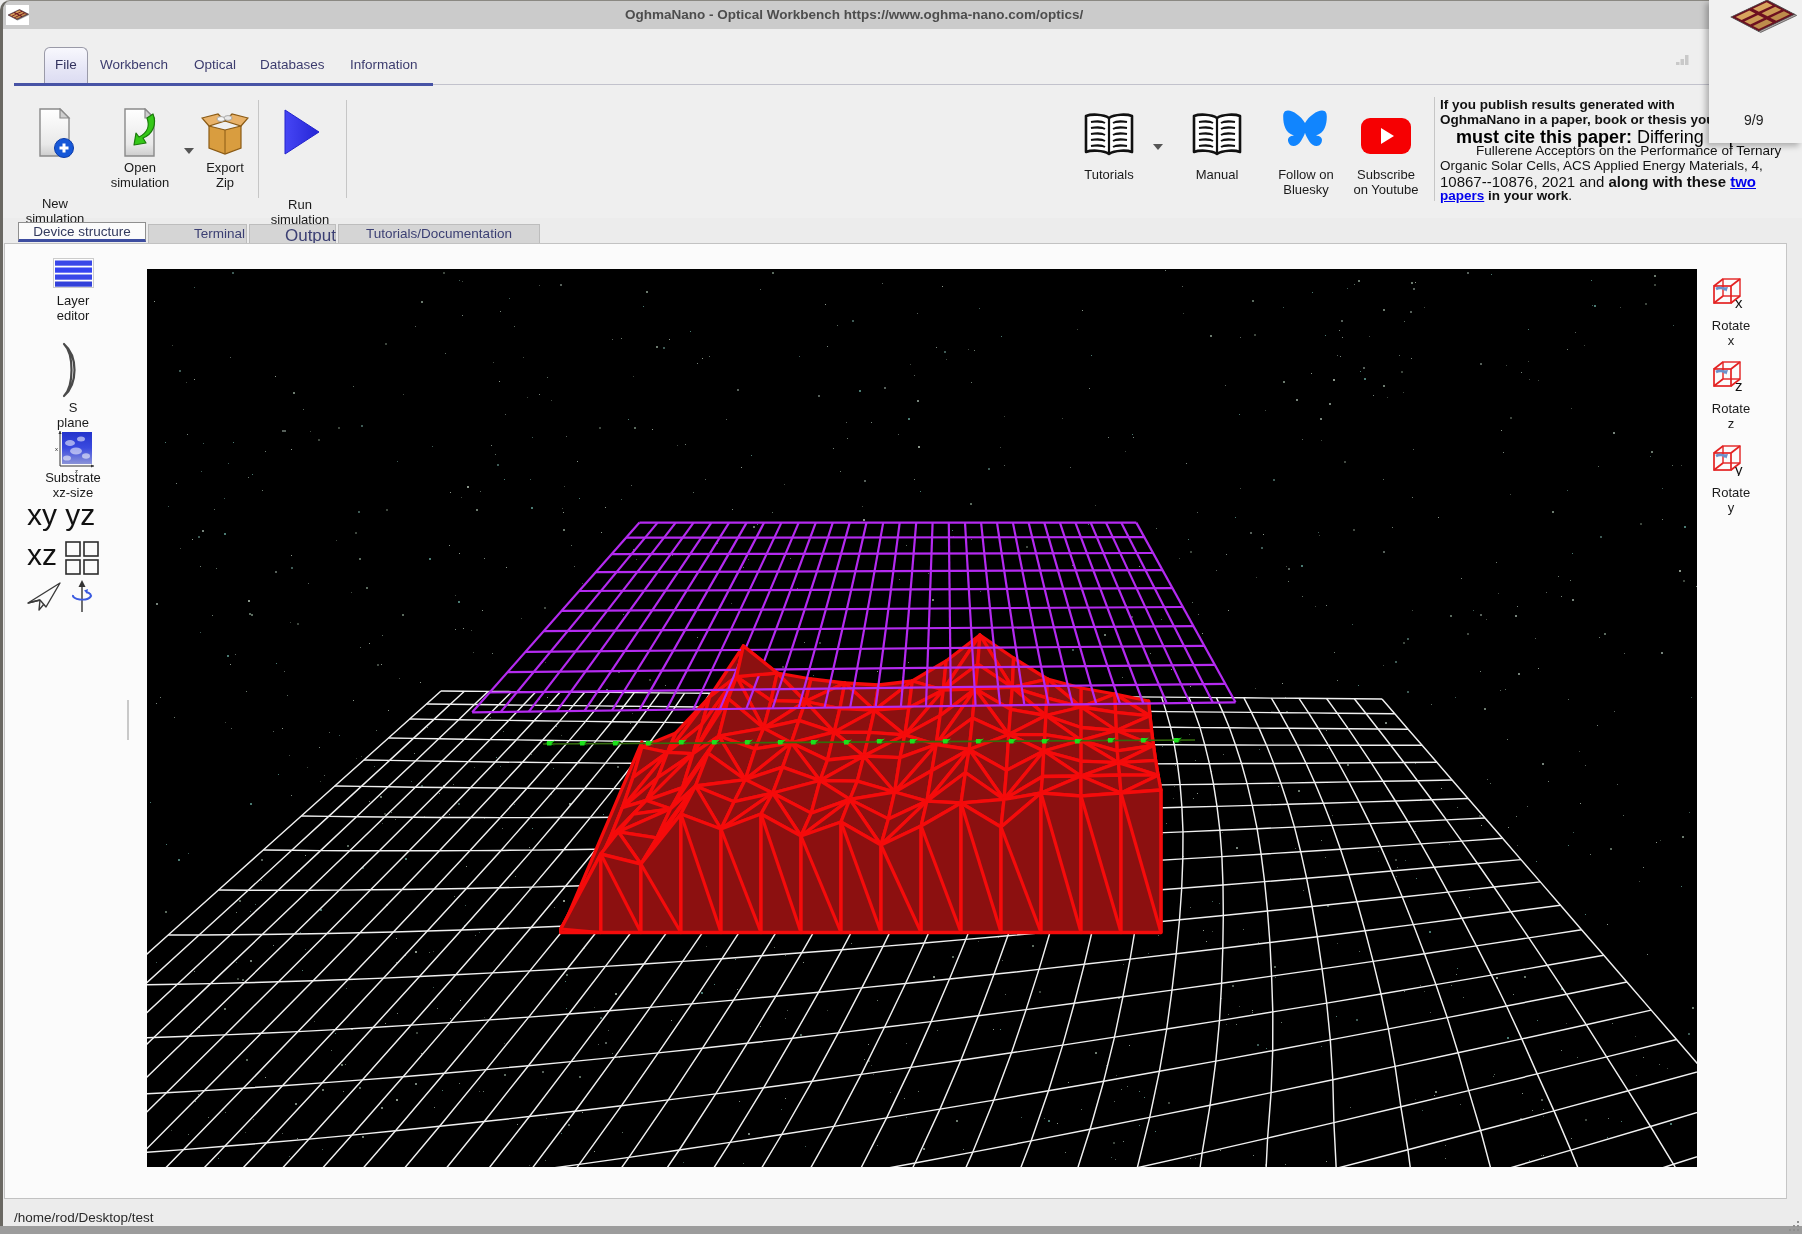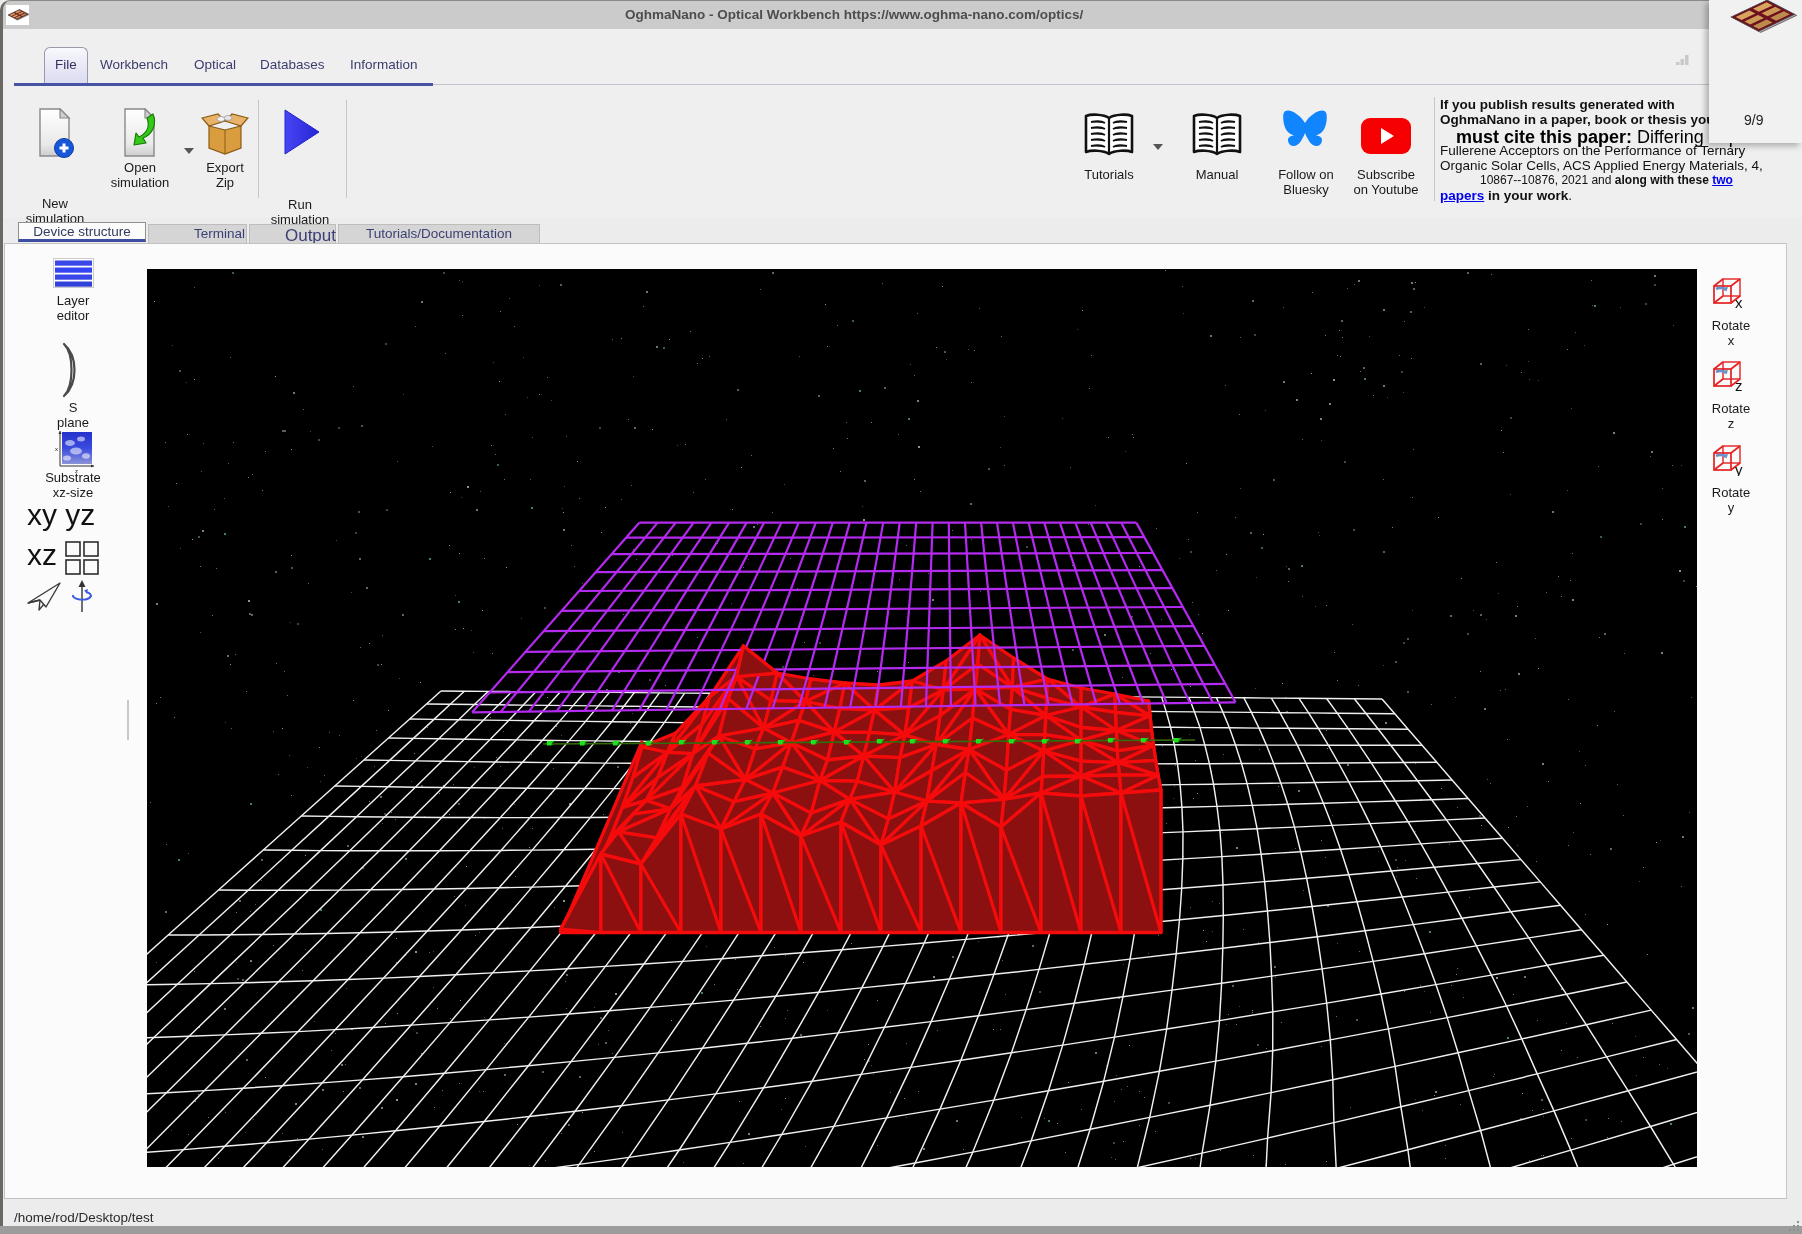--- a/index.html
+++ b/index.html
@@ -134,23 +134,23 @@
 </svg>
 <div class="abs lbl" style="left:1266px;top:167px;width:80px;">Follow on<br>Bluesky</div>
 <svg class="abs" style="left:1361px;top:118px" width="50" height="36" viewBox="0 0 50 36">
  <rect x="0" y="0" width="50" height="36" rx="9" fill="#f60002"></rect>
  <path d="M20 10 L33 18 L20 26 z" fill="#fff"></path>
 </svg>
 <div class="abs lbl" style="left:1346px;top:167px;width:80px;">Subscribe<br>on Youtube</div>
 <div class="abs" style="left:1440px;top:97.0px;font-size:13.5px;color:#111;white-space:nowrap;"><b>If you publish results generated with</b></div>
 <div class="abs" style="left:1440px;top:112.2px;font-size:13.5px;color:#111;white-space:nowrap;"><b>OghmaNano in a paper, book or thesis you</b></div>
 <div class="abs" style="left:1456px;top:127.4px;font-size:18px;color:#000000;white-space:nowrap;"><b>must cite this paper:</b> Differing Impacts of</div>
-<div class="abs" style="left:1440px;top:142.6px;font-size:13.5px;color:#111;white-space:nowrap;">Fullerene Acceptors on the Performance of Ternary</div>
+<div class="abs" style="left:1476px;top:142.6px;font-size:13.5px;color:#111;white-space:nowrap;">Fullerene Acceptors on the Performance of Ternary</div>
 <div class="abs" style="left:1440px;top:157.8px;font-size:13.5px;color:#111;white-space:nowrap;">Organic Solar Cells, ACS Applied Energy Materials, 4,</div>
-<div class="abs" style="left:1440px;top:173.0px;font-size:12px;color:#111;white-space:nowrap;margin-left:40px;">10867--10876, 2021 and <b>along with these</b> <span style="color:#0000ee;text-decoration:underline;font-weight:bold;">two</span></div>
+<div class="abs" style="left:1440px;top:173.0px;font-size:15px;color:#111;white-space:nowrap;">10867--10876, 2021 and <b>along with these</b> <span style="color:#0000ee;text-decoration:underline;font-weight:bold;">two</span></div>
 <div class="abs" style="left:1440px;top:188.2px;font-size:13.5px;color:#111;white-space:nowrap;"><span style="color:#0000ee;text-decoration:underline;font-weight:bold;">papers</span> <b>in your work</b>.</div>
 <div class="abs" style="left:18px;top:222px;width:128px;height:20px;background:#fbfbfb;border:1px solid #8f8f8f;border-bottom:3px solid #3d4da0;"></div>
 <div class="abs" style="left:18px;top:224px;width:128px;text-align:center;font-size:13.5px;color:#333a5e;">Device structure</div>
 <div class="abs" style="left:148px;top:224px;width:99px;height:19px;background:#d5d5d5;border:1px solid #bdbdbd;border-bottom:none;"></div>
 <div class="abs" style="left:148px;top:226px;width:99px;text-align:center;font-size:13.5px;color:#3b3f73;padding-left:44px;">Terminal</div>
 <div class="abs" style="left:249px;top:224px;width:87px;height:19px;background:#d5d5d5;border:1px solid #bdbdbd;border-bottom:none;"></div>
 <div class="abs" style="left:249px;top:226px;width:87px;text-align:right;font-size:17px;color:#3b3f73;">Output</div>
 <div class="abs" style="left:338px;top:224px;width:202px;height:19px;background:#d5d5d5;border:1px solid #bdbdbd;border-bottom:none;"></div>
 <div class="abs" style="left:338px;top:226px;width:202px;text-align:center;font-size:13.5px;color:#3b3f73;">Tutorials/Documentation</div>
 

